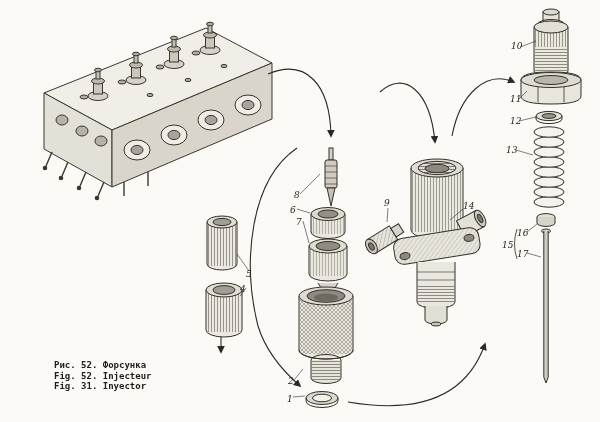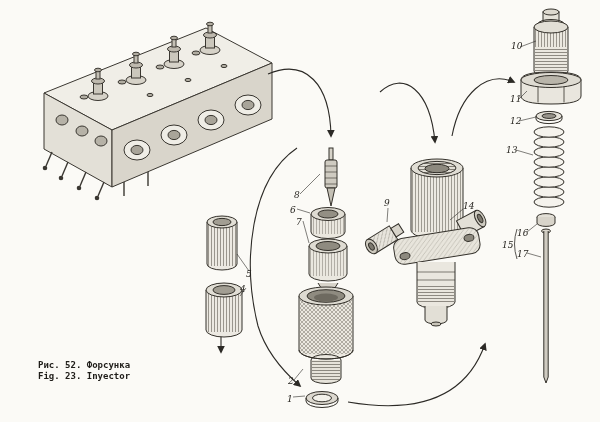--- a/index.html
+++ b/index.html
@@ -12,21 +12,21 @@
   .pn {
     font-family:"DejaVu Serif", serif;
     font-style:italic; font-size:9px; fill:#26241f;
   }
   .caption {
     position:absolute; left:38px; top:360px;
   }
   .cap-line {
     font-family:"DejaVu Sans Mono", monospace;
     font-size:9px; font-weight:700; color:#1f1d19;
-    line-height:10.5px; white-space:pre;
+    line-height:10.5px; white-space:pre;margin-left:16px;
   }
 </style>
 </head>
 <body>
 
 <div class="stage">
 
 <svg width="600" height="422" viewBox="0 0 600 422">
   <defs>
     <pattern id="vknurl" width="3" height="6" patternUnits="userSpaceOnUse">
@@ -296,16 +296,17 @@
     <text class="pn" x="506" y="153">13</text>
     <text class="pn" x="463" y="209">14</text>
     <text class="pn" x="502" y="248">15</text>
     <text class="pn" x="517" y="236">16</text>
     <text class="pn" x="517" y="257">17</text>
   </g>
 </svg>
 
 <div class="caption">
   <div class="cap-line">Рис. 52. Форсунка</div>
-  <div class="cap-line">Fig. 23. Inyector</div>
+  <div class="cap-line">Fig. 52. Injecteur</div>
+  <div class="cap-line">Fig. 31. Inyector</div>
 </div>
 
 </div>
 
 </body></html>

